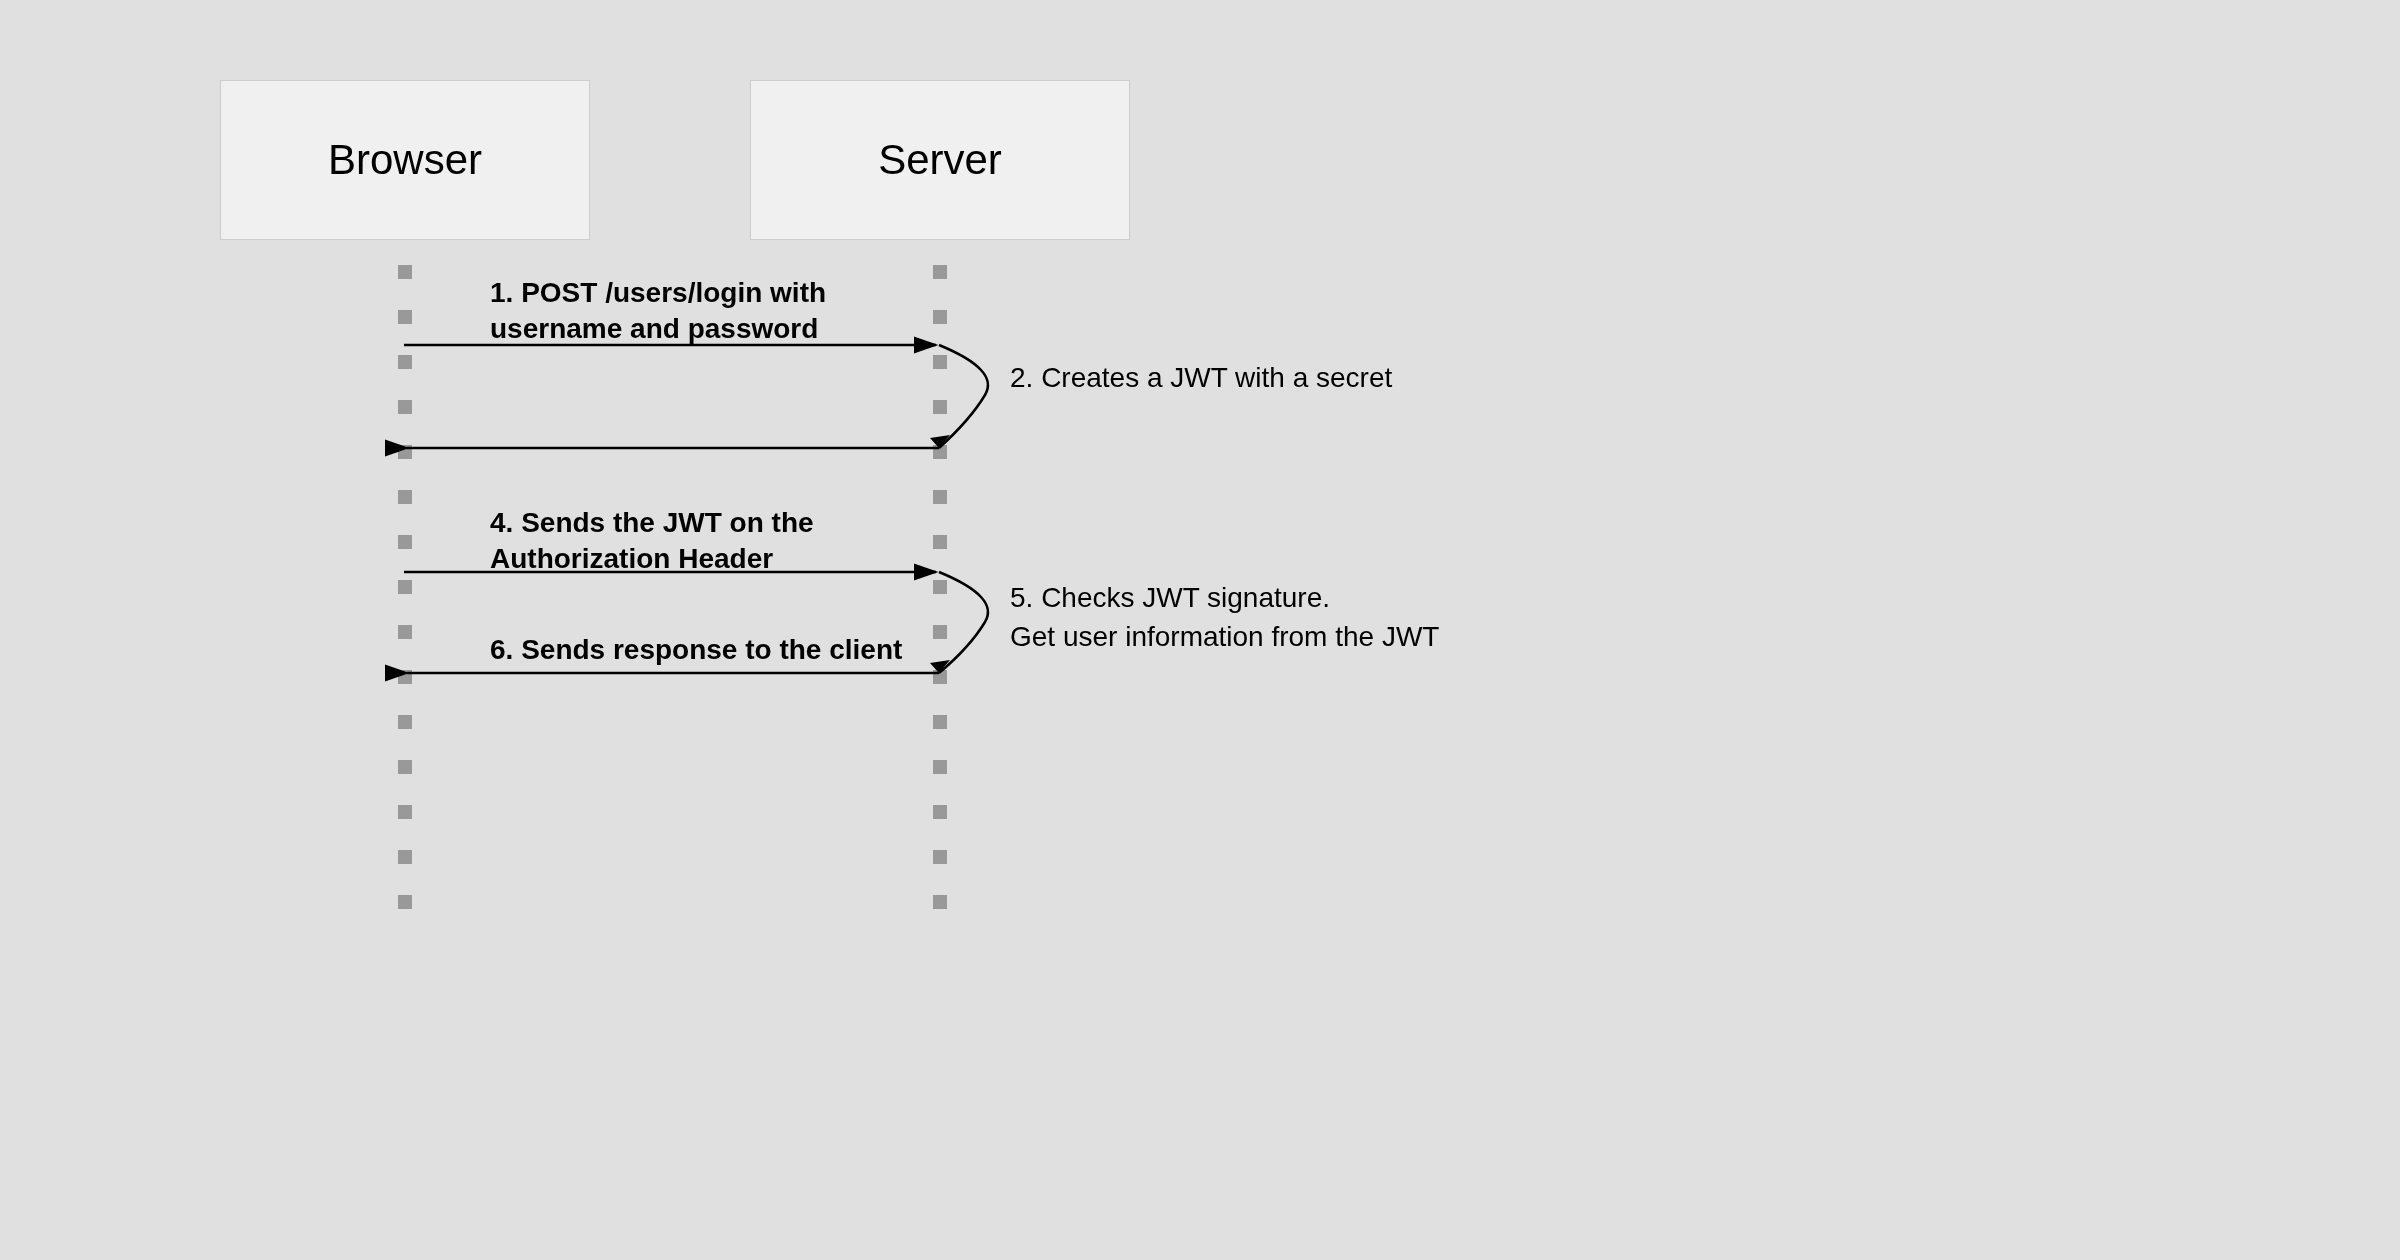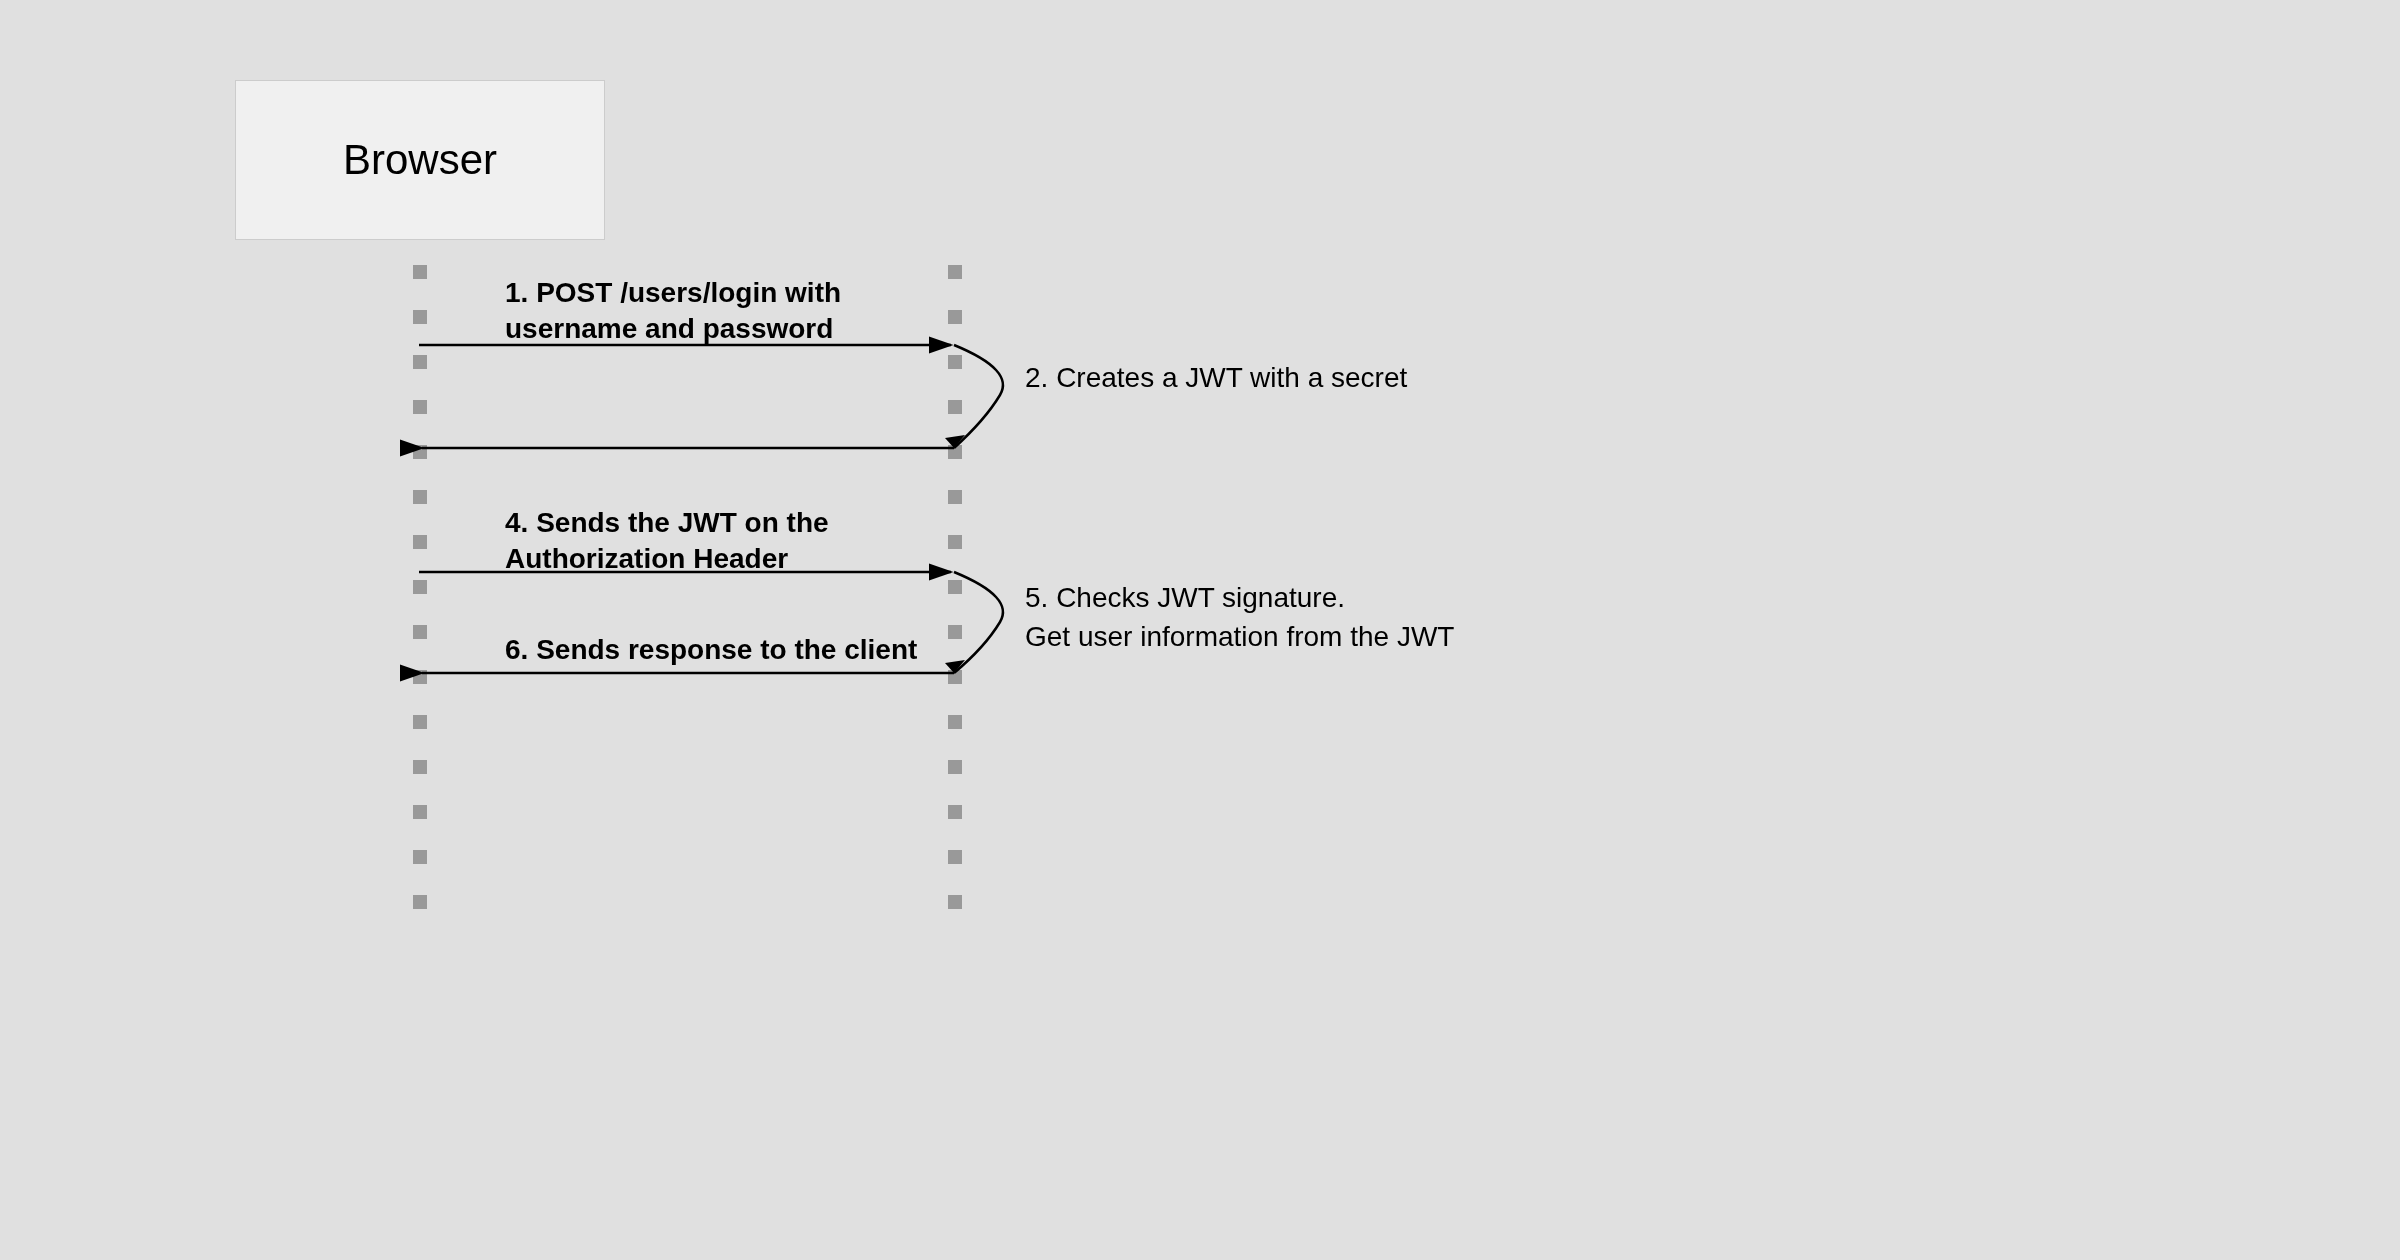--- a/index.html
+++ b/index.html
@@ -11,21 +11,20 @@
       height: 1260px;
       overflow: hidden;
       position: relative;
     }
 
     .diagram-container {
       position: absolute;
       top: 0; left: 0;
       width: 2128px;
       height: 1260px;
-      margin-left: 15px;
     }
 
     
     .actor-box {
       position: absolute;
       background: #f0f0f0;
       border: 1px solid #ccc;
       display: flex;
       align-items: center;
       justify-content: center;
@@ -84,20 +83,23 @@
   </style>
 </head>
 <body>
 
 <div class="diagram-container">
 
   <div class="actor-box browser-box">
     <span>Browser</span>
   </div>
 
+  <div class="actor-box server-box">
+    <span>Server</span>
+  </div>
 
   <div class="dot" style="left:398px; top:265px;"></div>
   <div class="dot" style="left:398px; top:310px;"></div>
   <div class="dot" style="left:398px; top:355px;"></div>
   <div class="dot" style="left:398px; top:400px;"></div>
   <div class="dot" style="left:398px; top:445px;"></div>
   <div class="dot" style="left:398px; top:490px;"></div>
   <div class="dot" style="left:398px; top:535px;"></div>
   <div class="dot" style="left:398px; top:580px;"></div>
   <div class="dot" style="left:398px; top:625px;"></div>

